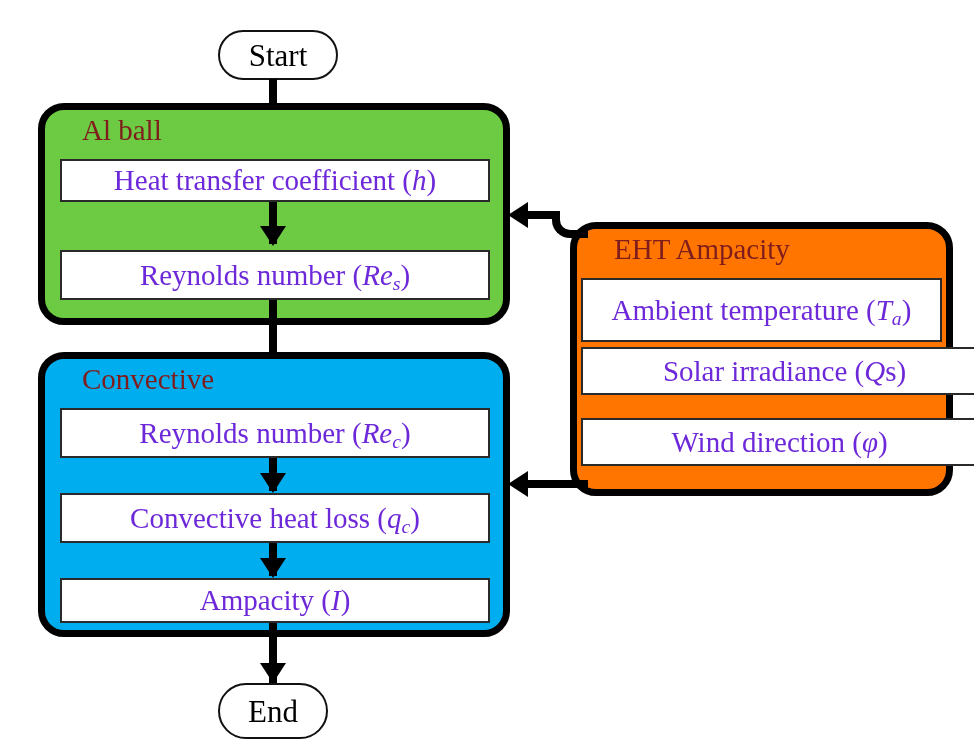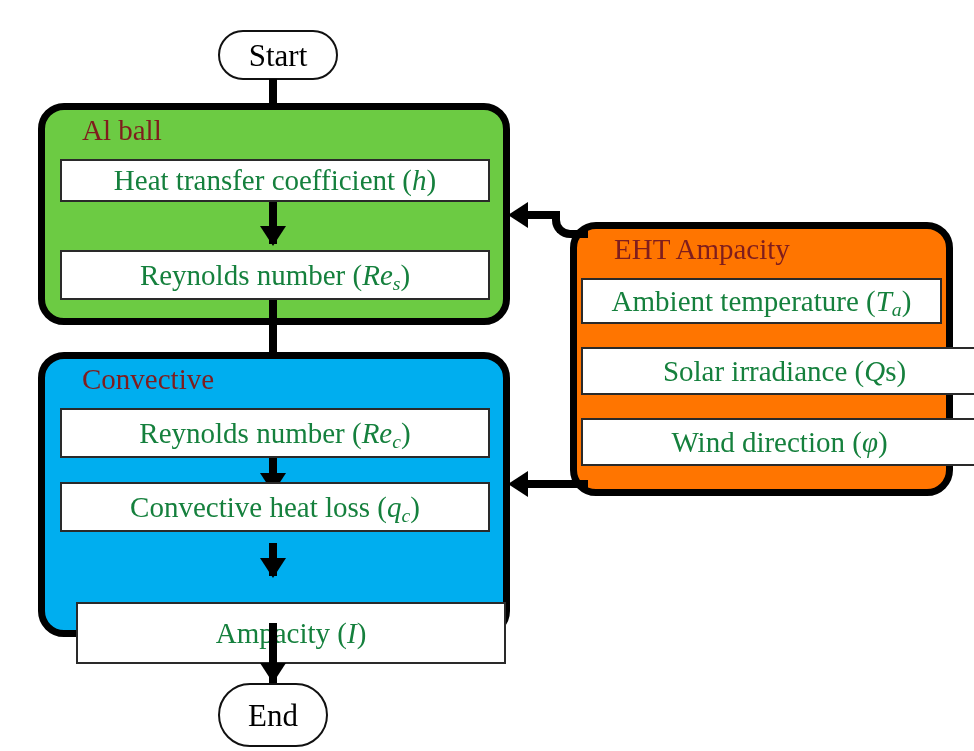--- a/index.html
+++ b/index.html
@@ -58,21 +58,21 @@
   
   .step {
     position: absolute;
     background: #ffffff;
     border: 2px solid #2a2a2a;
     box-sizing: border-box;
     display: flex;
     align-items: center;
     justify-content: center;
     font-size: 29px;
-    color: #15803d;
+    color: #6d28d9;
     line-height: 1;
     white-space: nowrap;
   }
   .step .math { font-style: italic; }
   .step .math sub {
     font-style: italic;
     font-size: 0.68em;
     vertical-align: baseline;
     position: relative;
     top: 0.28em;
@@ -153,47 +153,47 @@
 
   <div class="step" style="left:60px; top:408px; width:430px; height:50px;">
     <span>Reynolds number (</span>
       <span class="math"><span>Re</span><sub>c</sub></span>
       <span>)</span>
   </div>
 
   <div class="v-line" style="left:269px; top:458px; height:33px;"></div>
   <div class="arrow-down" style="left:260px; top:473px;"></div>
 
-  <div class="step" style="left:60px; top:482px; width:430px; height:50px;">
+  <div class="step" style="left:60px; top:493px; width:430px; height:50px;">
     <span>Convective heat loss (</span>
       <span class="math"><span>q</span><sub>c</sub></span>
       <span>)</span>
   </div>
 
   <div class="v-line" style="left:269px; top:543px; height:33px;"></div>
   <div class="arrow-down" style="left:260px; top:558px;"></div>
 
-  <div class="step" style="left:76px; top:578px; width:430px; height:62px;margin-top:24px;">
+  <div class="step" style="left:60px; top:578px; width:430px; height:45px;">
     <span>Ampacity (</span>
       <span class="math">I</span>
       <span>)</span>
   </div>
 
   <div class="v-line" style="left:269px; top:623px; height:62px;"></div>
   <div class="arrow-down" style="left:260px; top:663px;"></div>
 
-  <div class="terminator" style="left:218px; top:683px; width:110px; height:64px;">
+  <div class="terminator" style="left:218px; top:683px; width:110px; height:56px;">
     <span>End</span>
   </div>
 
   <div class="group orange" style="left:570px; top:222px; width:383px; height:274px;">
     <div class="group-title">EHT Ampacity</div>
   </div>
 
-  <div class="step" style="left:581px; top:278px; width:361px; height:46px;text-align:right;">
+  <div class="step" style="left:581px; top:278px; width:361px; height:64px;text-align:right;">
     <span>Ambient temperature (</span>
       <span class="math"><span>T</span><sub>a</sub></span>
       <span>)</span>
   </div>
 
   <div class="step" style="left:581px; top:347px; width:407px; height:48px;">
     <span>Solar irradiance (</span>
       <span class="math">Q</span>
       <span>s)</span>
   </div>

